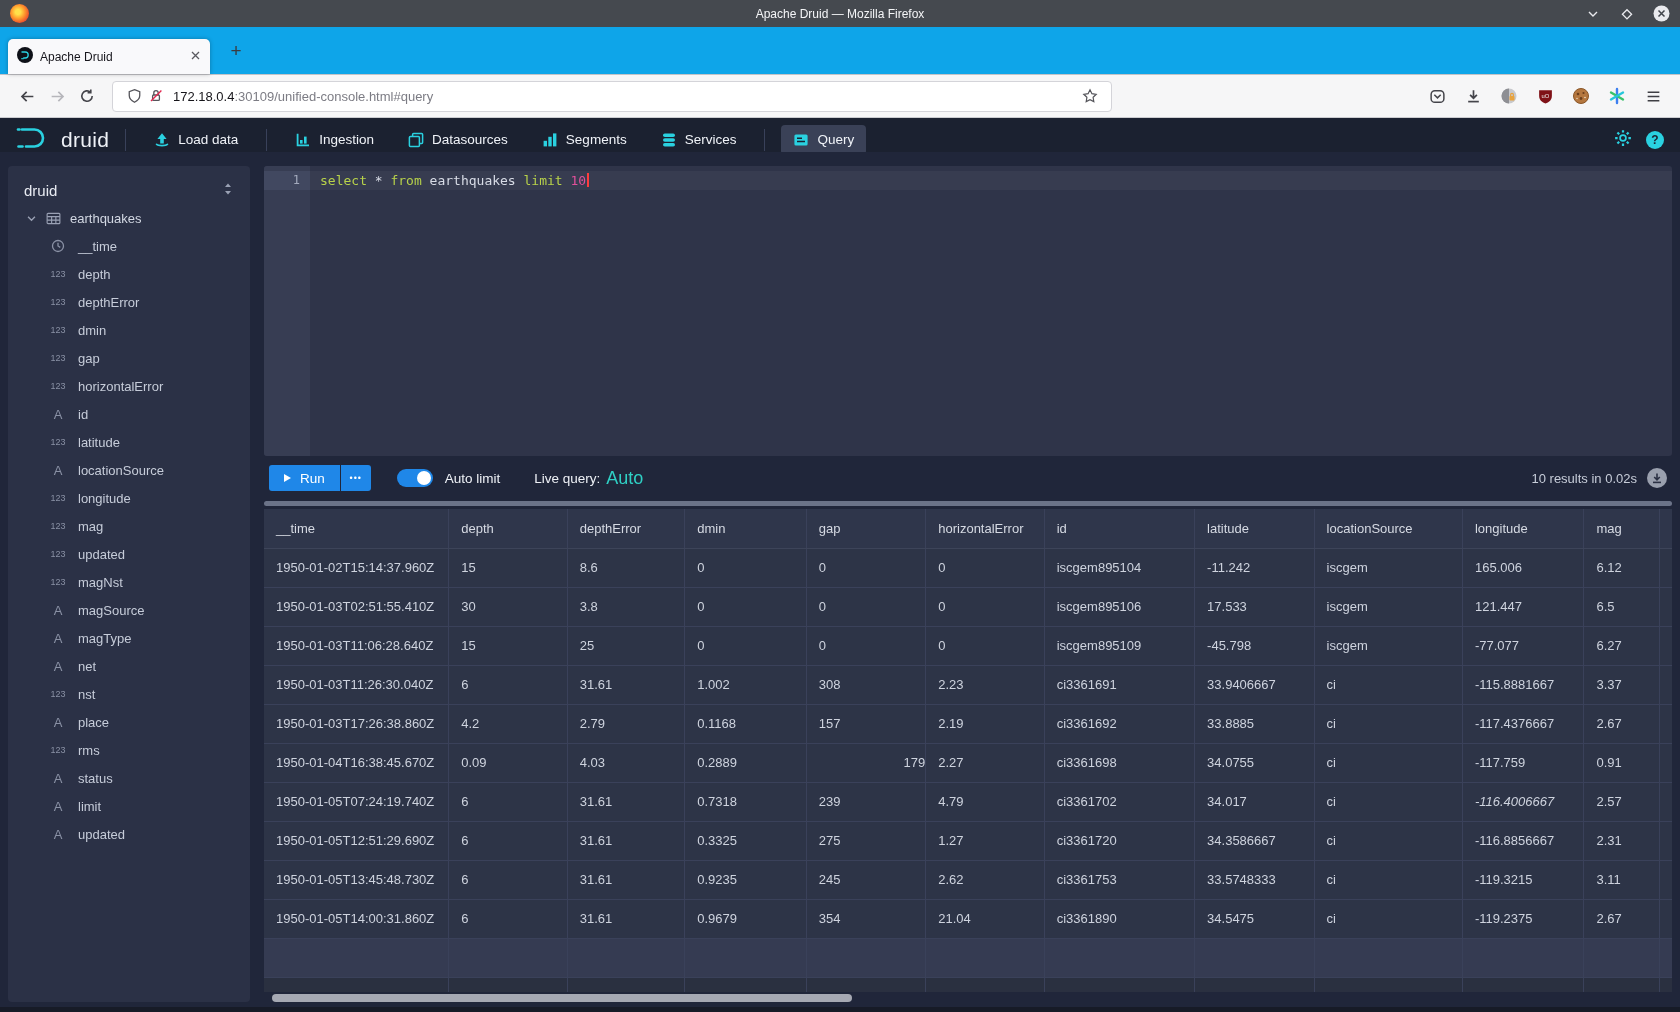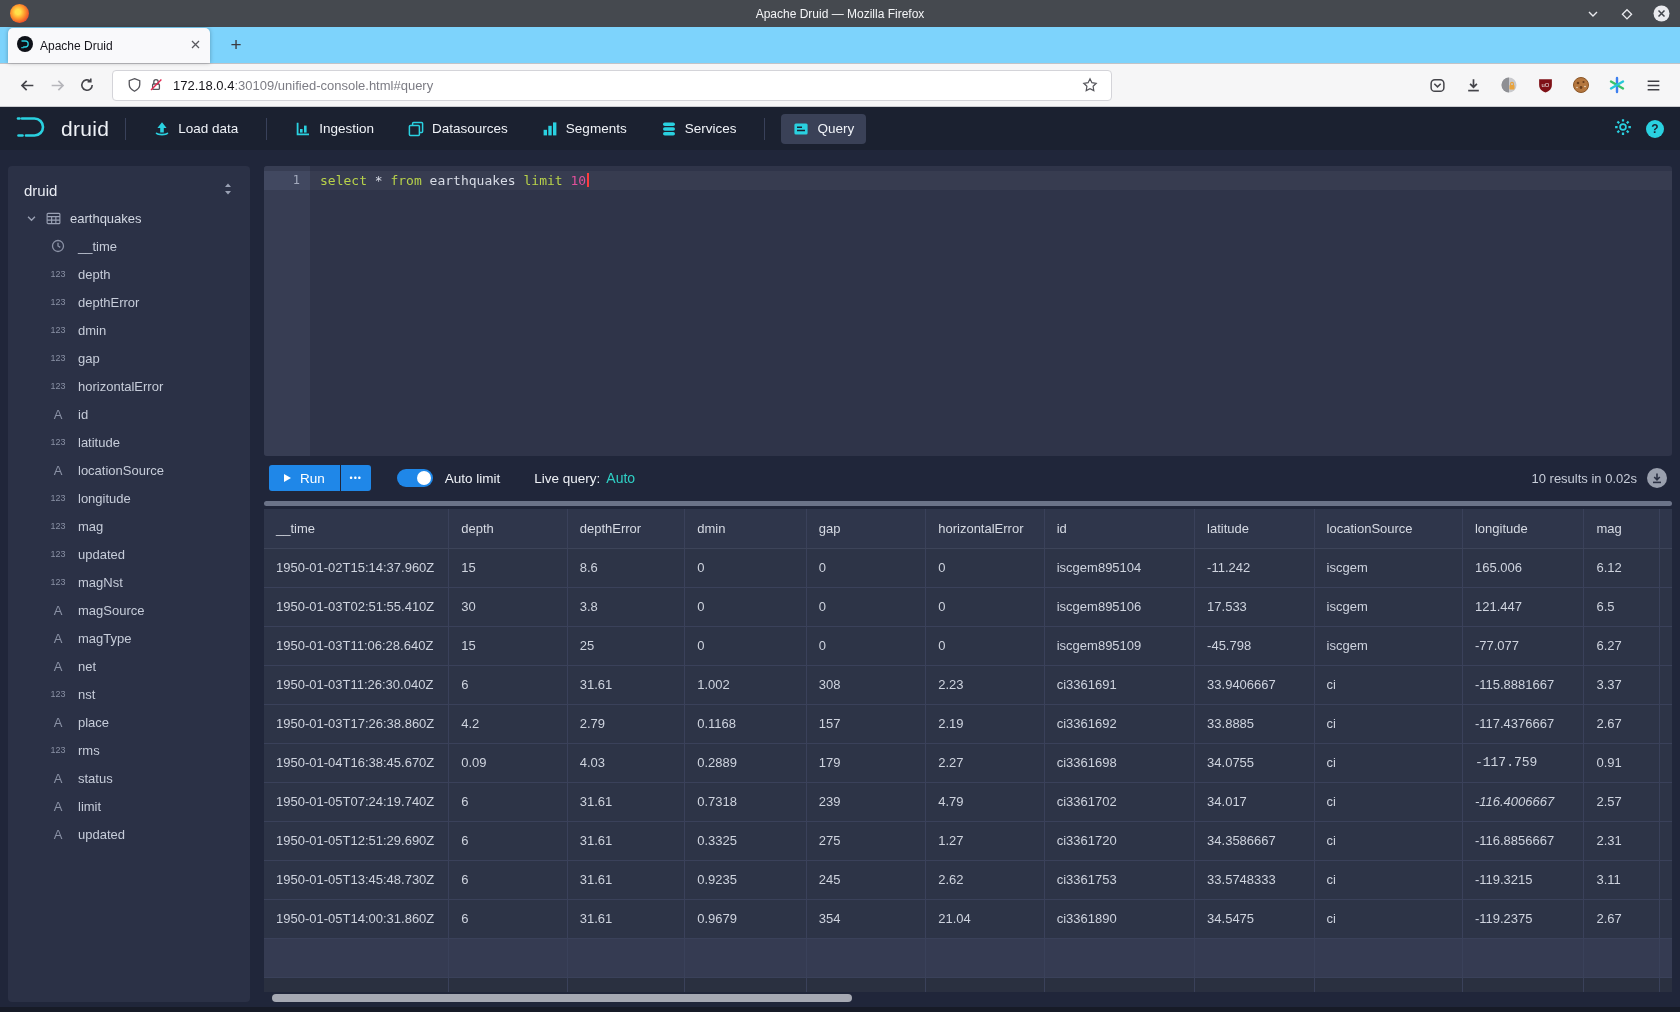--- a/index.html
+++ b/index.html
@@ -8,21 +8,21 @@
   body { font-family:"Liberation Sans",sans-serif; background:#20263a; position:relative; }
 
   
   .titlebar { height:27px; background:#45494f; position:relative; display:flex; align-items:center; }
   .fx-logo { position:absolute; left:10px; top:4px; width:19px; height:19px; border-radius:50%;
     background:radial-gradient(circle at 42% 42%, #ffe14a 0 16%, #ff9d2e 42%, #ef5a2b 68%, #c42a50 92%); }
   .win-title { flex:1; text-align:center; color:#f4f5f7; font-size:12px; }
   .win-btns { position:absolute; right:10px; top:0; height:27px; display:flex; align-items:center; gap:16px; }
   .win-btn { display:inline-flex; align-items:center; justify-content:center; width:18px; height:18px; }
 
-  .tabbar { height:37px; background:#7dd3fc; border-bottom:1px solid #c2c3c7; display:flex; align-items:flex-end; padding-left:8px; }
+  .tabbar { height:48px; background:#0ea5e9; border-bottom:1px solid #c2c3c7; display:flex; align-items:flex-end; padding-left:8px; }
   .tab { width:202px; height:35px; background:#f9f9fb; border-radius:5px 5px 0 0; display:flex; align-items:center;
     padding:0 9px; font-size:12px; color:#17161c; box-shadow:0 0 4px rgba(0,0,0,.28); position:relative; z-index:1; }
   .tab-title { flex:1; margin-left:7px; white-space:nowrap; overflow:hidden; }
   .newtab { width:32px; height:32px; align-self:center; display:flex; align-items:center; justify-content:center;
     font-size:19px; color:#3b3b40; border-radius:4px; margin-left:10px; }
 
   .toolbar { height:43px; background:#f6f6f7; border-bottom:1px solid #cbccd0; display:flex; align-items:center; padding:0 12px; }
   .tb-ic { width:30px; height:30px; display:flex; align-items:center; justify-content:center; border-radius:4px; }
   .urlbar { width:1000px; height:31px; background:#ffffff; border:1px solid #d4d4d9; border-radius:4px;
     display:flex; align-items:center; padding:0 10px; margin-left:10px; margin-right:16px; }
@@ -76,21 +76,21 @@
   .runbar { position:absolute; top:294px; left:0; right:0; height:36px; display:flex; align-items:center; }
   .btn-run { height:26px; margin-left:5px; background:#1f87e8; color:#fff; border-radius:3px 0 0 3px; display:flex;
     align-items:center; gap:9px; padding:0 15px; font-size:13.5px; }
   .play-tri { width:0; height:0; border-left:7px solid #fff; border-top:4.5px solid transparent; border-bottom:4.5px solid transparent; }
   .btn-more { height:26px; width:30px; margin-left:1px; background:#1f87e8; color:#fff; border-radius:0 3px 3px 0;
     display:flex; align-items:center; justify-content:center; font-size:9px; letter-spacing:1px; }
   .switch { width:36px; height:18px; border-radius:9px; background:#1f87e8; margin-left:26px; position:relative; }
   .knob { position:absolute; right:2px; top:2px; width:14px; height:14px; border-radius:50%; background:#fff; }
   .rb-label { color:#eef1f6; font-size:13.5px; margin-left:12px; }
   .lq-label { margin-left:34px; }
-  .lq-value { color:#2fd0c5; font-size:14px; margin-left:6px; }
+  .lq-value { color:#2fd0c5; font-size:18px; margin-left:6px; }
   .results-summary { margin-left:auto; color:#c7cdd9; font-size:13px; }
   .dl-btn { width:20px; height:20px; border-radius:50%; background:#9aa0ae; margin:0 5px 0 10px;
     display:flex; align-items:center; justify-content:center; }
 
   .resizer { position:absolute; top:335px; left:0; right:0; height:5px; background:#6b7388; border-radius:3px; }
 
   .grid { position:absolute; top:343px; left:0; right:0; height:493px; overflow:hidden; }
   .grid-inner { width:1442px; }
   .g-head { display:flex; height:40px; background:#2f364b; border-bottom:1px solid #3d4459; }
   .g-hcell { border-right:1px solid #3a415a; padding:12px 0 0 12px; font-size:13px; color:#d6dae3; overflow:hidden; white-space:nowrap; }
@@ -602,26 +602,26 @@
               <div class="g-cell" style="width: 149px;">ci</div>
               <div class="g-cell" style="width: 122px;">-117.4376667</div>
               <div class="g-cell" style="width: 76px;">2.67</div>
               <div class="g-cell" style="width: 46px;"></div>
             </div>
             <div class="g-row">
               <div class="g-cell" style="width: 186px;">1950-01-04T16:38:45.670Z</div>
               <div class="g-cell" style="width: 119px;">0.09</div>
               <div class="g-cell" style="width: 118px;">4.03</div>
               <div class="g-cell" style="width: 122px;">0.2889</div>
-              <div class="g-cell" style="width: 120px;">179</div>
+              <div class="g-cell" style="width: 120px; text-align: right;">179</div>
               <div class="g-cell" style="width: 119px;">2.27</div>
               <div class="g-cell" style="width: 151px;">ci3361698</div>
               <div class="g-cell" style="width: 120px;">34.0755</div>
               <div class="g-cell" style="width: 149px;">ci</div>
-              <div class="g-cell" style="width: 122px; font-family: Liberation Mono, monospace;">-117.759</div>
+              <div class="g-cell" style="width: 122px;">-117.759</div>
               <div class="g-cell" style="width: 76px;">0.91</div>
               <div class="g-cell" style="width: 46px;"></div>
             </div>
             <div class="g-row">
               <div class="g-cell" style="width: 186px;">1950-01-05T07:24:19.740Z</div>
               <div class="g-cell" style="width: 119px;">6</div>
               <div class="g-cell" style="width: 118px;">31.61</div>
               <div class="g-cell" style="width: 122px;">0.7318</div>
               <div class="g-cell" style="width: 120px;">239</div>
               <div class="g-cell" style="width: 119px;">4.79</div>

